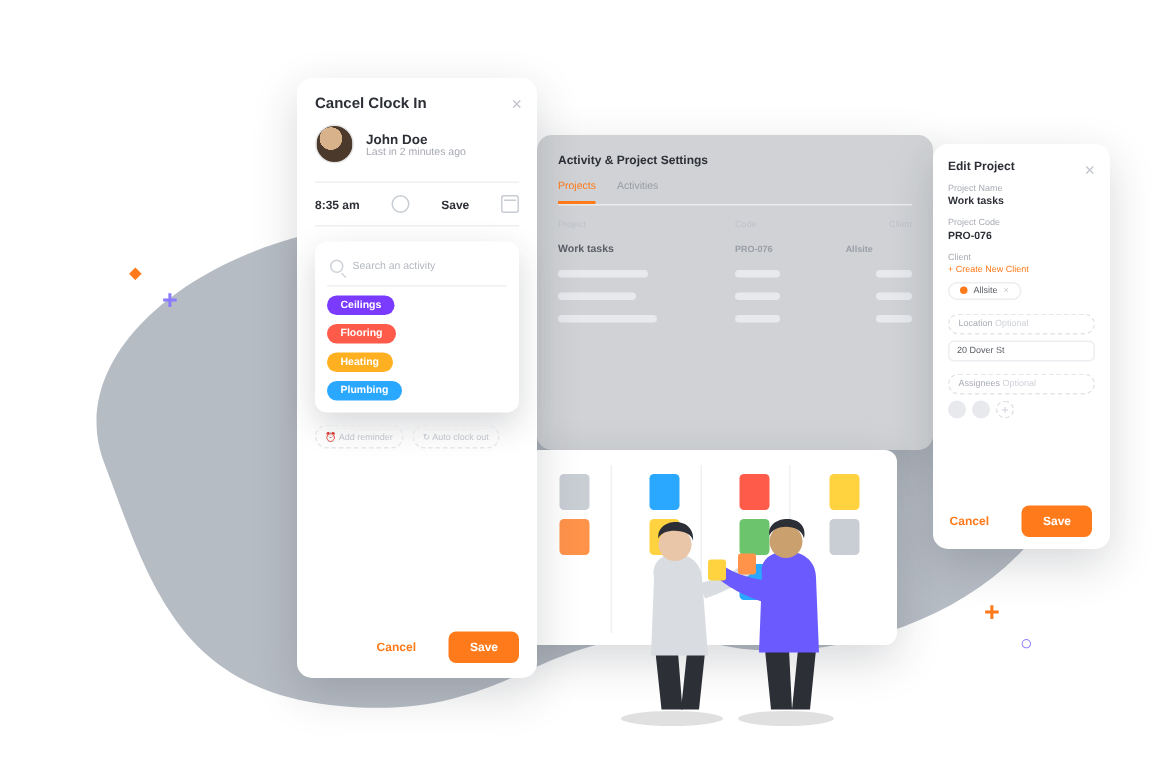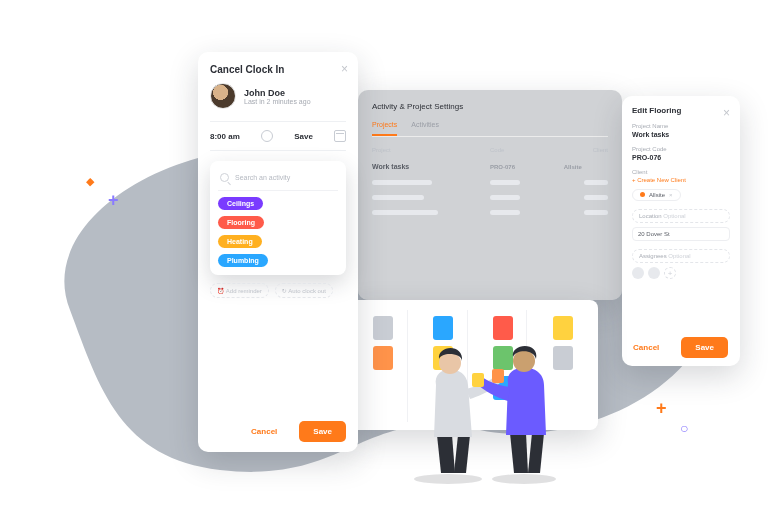--- a/index.html
+++ b/index.html
@@ -30,21 +30,21 @@
   .chip{display:inline-block;font-size:7px;font-weight:700;color:#fff;border-radius:10px;padding:3px 9px;margin-top:6px}
   .opts{display:flex;gap:6px;margin-top:8px}
   .opt{font-size:6px;color:#bfc3ca;border:1px dashed #e4e6ea;border-radius:10px;padding:3px 6px}
   .footer{position:absolute;left:0;right:0;bottom:10px;display:flex;justify-content:flex-end;gap:8px;padding:0 12px}
   .btn{font-size:8px;font-weight:700;border-radius:5px;padding:6px 14px;border:none;cursor:pointer}
   .btn.ghost{background:transparent;color:#ff7a1a}
   .btn.primary{background:#ff7a1a;color:#fff}
   
   .settings{left:358px;top:90px;width:264px;height:210px;z-index:2;padding:12px 14px;background:#fff}
   .overlay-dim{position:absolute;inset:0;background:rgba(120,125,135,.35);border-radius:10px}
-  .settings h5{font-size:8px;font-weight:400;color:#2c2f36;position:relative;z-index:1}
+  .settings h5{font-size:8px;font-weight:700;color:#2c2f36;position:relative;z-index:1}
   .tabs{display:flex;gap:14px;margin-top:10px;border-bottom:1px solid #ececec;position:relative;z-index:1}
   .tab{font-size:7px;color:#9a9ea6;padding-bottom:6px}
   .tab.active{color:#ff7a1a;border-bottom:2px solid #ff7a1a}
   .thead{display:flex;font-size:6px;color:#bfc3ca;margin-top:10px;position:relative;z-index:1}
   .thead span:nth-child(1){flex:1.6}
   .thead span:nth-child(2){flex:1}
   .thead span:nth-child(3){flex:.6;text-align:right}
   .trow{display:flex;align-items:center;margin-top:10px;position:relative;z-index:1}
   .trow .c1{flex:1.6;font-size:7px;color:#5a5e66;font-weight:600}
   .trow .bar{height:5px;border-radius:3px;background:#e7e9ed}
@@ -136,21 +136,21 @@
         </div>
         <div class="c3">
           <div class="bar" style="width:24px"></div>
         </div>
       </div>
   <div class="overlay-dim"></div>
 </div>
 
 <div class="card edit">
   <span class="x">×</span>
-  <h5>Edit Flooring</h5>
+  <h5>Edit Project</h5>
   <div class="lbl">Project Name</div>
   <div class="val">Work tasks</div>
   <div class="lbl">Project Code</div>
   <div class="val">PRO-076</div>
   <div class="lbl">Client</div>
   <div class="link">+ Create New Client</div>
   <div class="pill">
         <span class="dot-o"></span>
         <span>Allsite</span>
         <span style="color:#c6c9cf">×</span>
@@ -218,21 +218,21 @@
   <span class="x">×</span>
   <h4>Cancel Clock In</h4>
   <div class="user">
     <div class="avatar"></div>
     <div>
       <div class="uname">John Doe</div>
       <div class="usub">Last in 2 minutes ago</div>
     </div>
   </div>
   <div class="row">
-    <span class="cell">8:00 am</span>
+    <span class="cell">8:35 am</span>
     <span class="ico"></span>
     <span class="cell">Save</span>
     <span class="ico cal"></span>
   </div>
   <div class="dropdown">
     <div class="search">
       <span class="mag"></span>
       <span>Search an activity</span>
     </div>
     <div id="chips"><div class="chip" style="background: rgb(122, 59, 255);">Ceilings</div><br><div class="chip" style="background: rgb(255, 91, 74);">Flooring</div><br><div class="chip" style="background: rgb(255, 176, 32);">Heating</div><br><div class="chip" style="background: rgb(42, 167, 255);">Plumbing</div><br></div>

